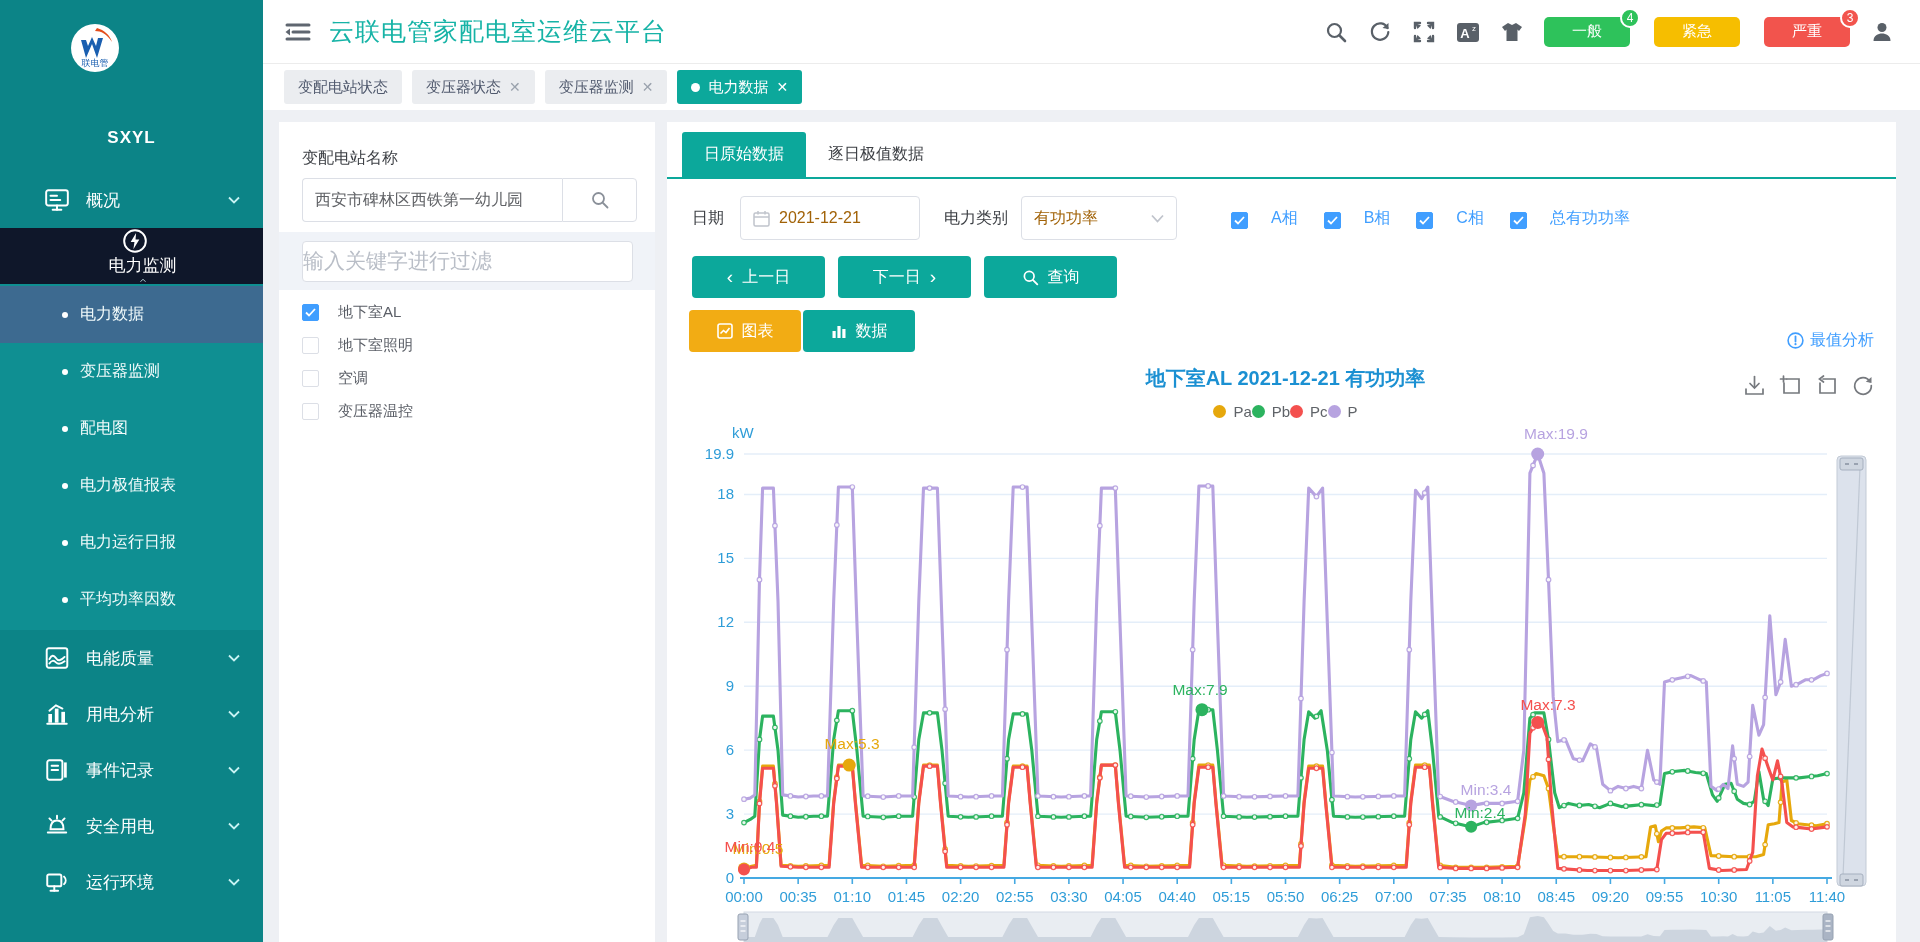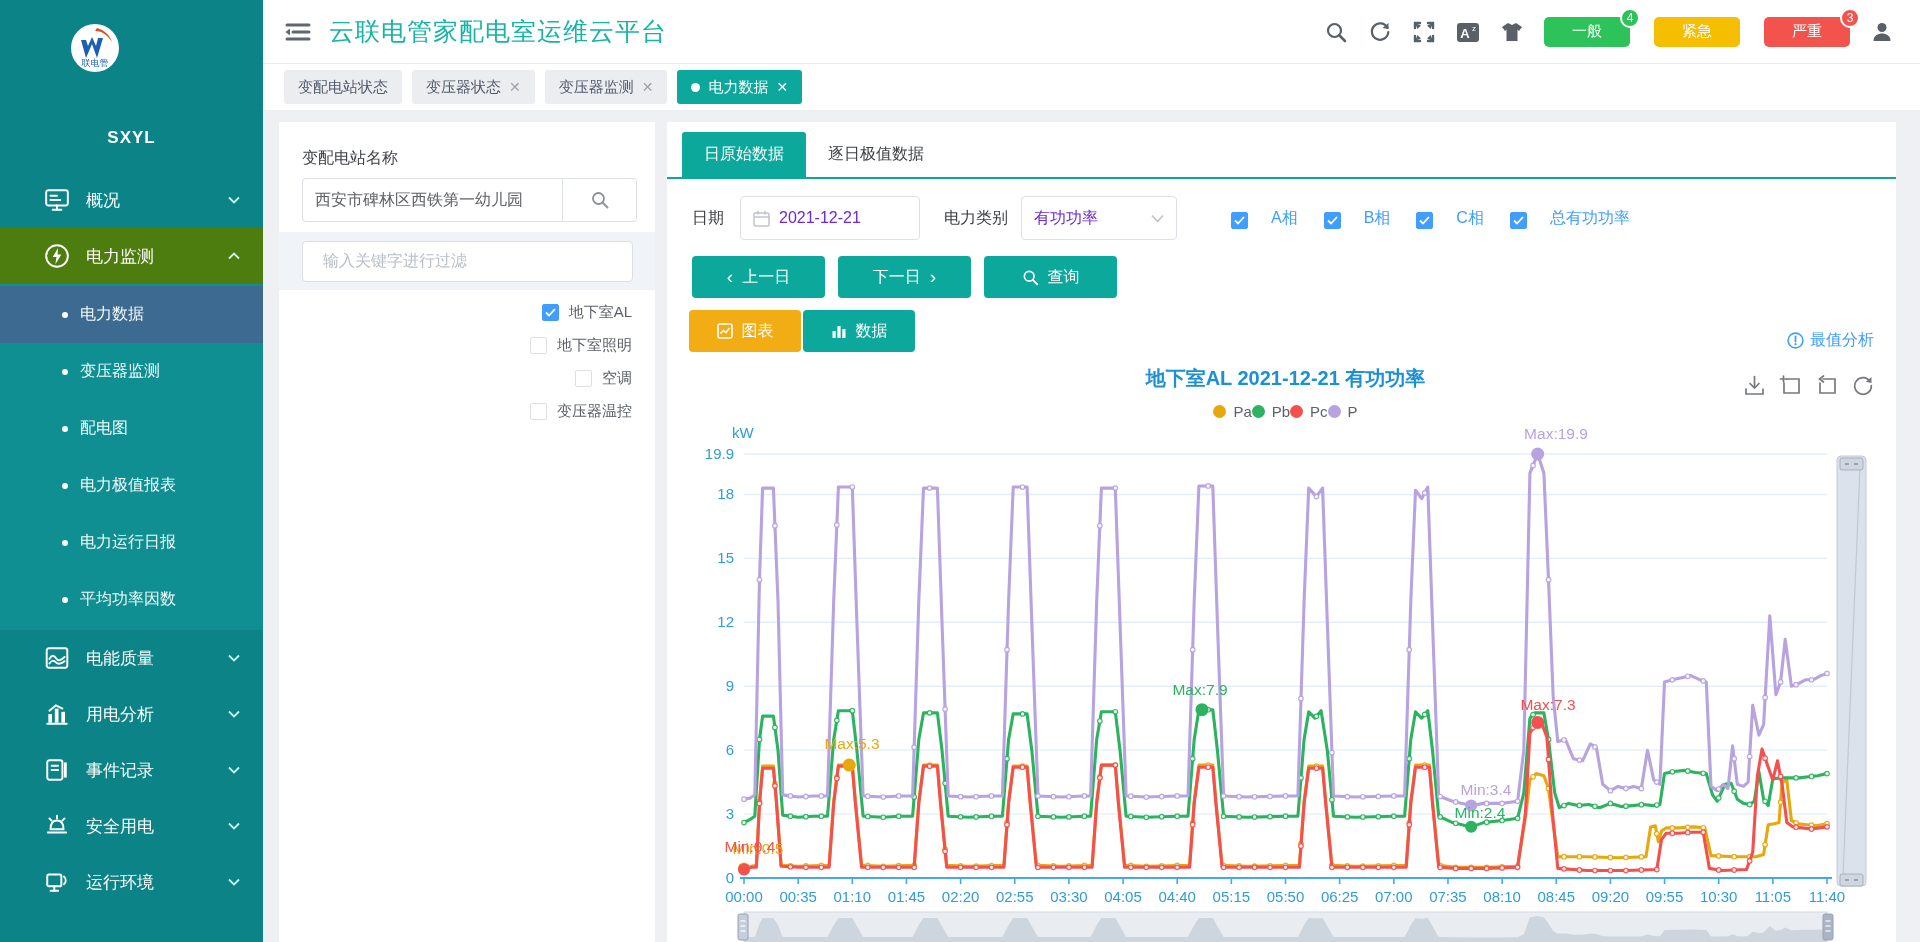--- a/index.html
+++ b/index.html
@@ -7,21 +7,21 @@
   body { font-family:"Liberation Sans","DejaVu Sans",sans-serif; background:#eef0f4; position:relative; font-size:15px; color:#333; }
 
   
   .sidebar { position:absolute; left:0; top:0; width:263px; height:942px; background:#0c8487; z-index:5; }
   .logo-circle { position:absolute; left:71px; top:24px; width:48px; height:48px; border-radius:50%; background:#fff; display:flex; align-items:center; justify-content:center; overflow:hidden; }
   .logo-sxyl { position:absolute; left:0; top:128px; width:100%; text-align:center; color:#fff; font-weight:bold; font-size:17px; letter-spacing:1px; }
   .menu { position:absolute; left:0; top:172px; width:100%; }
   .menu-item { height:56px; display:flex; align-items:center; padding:0 22px 0 44px; color:#fff; font-size:17px; cursor:pointer; }
   .menu-item .mi-icon { width:26px; height:26px; margin-right:16px; flex:0 0 26px; }
   .menu-item .mi-label { flex:1; }
-  .menu-item.expanded { background:#4d7c0f; }
+  .menu-item.expanded { background:#0f172a;flex-direction:column; }
   .submenu { background:#0f8f92; padding:2px 0; }
   .submenu-item { height:57px; display:flex; align-items:center; padding-left:62px; color:#f2fbfb; font-size:16px; cursor:pointer; }
   .submenu-item .bullet { width:6px; height:6px; border-radius:50%; background:#fff; margin-right:12px; }
   .submenu-item.active { background:#3d6a90; }
   .chev { width:14px; height:14px; opacity:.9; }
 
   
   .header { position:absolute; left:263px; top:0; right:0; height:64px; background:#fff; border-bottom:1px solid #ececec; display:flex; align-items:center; z-index:4; }
   .hamburger { margin-left:22px; width:26px; height:22px; cursor:pointer; }
   .hdr-title { margin-left:18px; font-size:25px; color:#16b3a6; font-weight:500; letter-spacing:1px; }
@@ -46,38 +46,38 @@
   
   .left-card { position:absolute; left:279px; top:122px; width:376px; height:820px; background:#fff; }
   .main-card { position:absolute; left:667px; top:122px; width:1229px; height:820px; background:#fff; }
 
   
   .lp-label { position:absolute; left:23px; top:26px; font-size:16px; color:#3c3f44; }
   .lp-group { position:absolute; left:23px; top:56px; width:335px; height:44px; display:flex; }
   .lp-input { flex:1; border:1px solid #dcdfe6; border-right:none; border-radius:4px 0 0 4px; padding:0 12px; font-size:16px; color:#606266; outline:none; min-width:0; font-family:inherit; }
   .lp-search-btn { width:75px; border:1px solid #dcdfe6; border-radius:0 4px 4px 0; background:#fff; display:flex; align-items:center; justify-content:center; cursor:pointer; }
   .lp-strip { position:absolute; left:0; top:110px; width:100%; height:58px; background:#f0f3f8; display:flex; align-items:center; }
-  .lp-filter { margin-left:23px; width:331px; height:41px; border:1px solid #dcdfe6; border-radius:4px; padding:0 20px; font-size:16px; color:#606266; outline:none; font-family:inherit; background:#fff; }
+  .lp-filter { margin-left:23px; width:331px; height:41px; border:1px solid #dcdfe6; border-radius:4px; padding:0 0; font-size:21px; color:#606266; outline:none; font-family:inherit; background:#fff; }
   .lp-filter::placeholder { color:#b9bec7; }
   .tree { position:absolute; left:23px; top:174px; width:330px; }
-  .tree-row { height:33px; display:flex; align-items:center; gap:10px; cursor:pointer;justify-content:flex-end; }
+  .tree-row { height:33px; display:flex; align-items:center; gap:19px; cursor:pointer; }
   .tree-row .lbl { font-size:15px; color:#5a5e66; }
 
   
   .cbx { width:17px; height:17px; border-radius:2px; border:1px solid #dcdfe6; background:#fff; display:inline-flex; align-items:center; justify-content:center; flex:0 0 17px; }
   .cbx.on { background:#409eff; border-color:#409eff; }
 
   
   .dtab-row { position:absolute; left:0; top:10px; width:100%; height:47px; border-bottom:2px solid #0ca89b; display:flex; padding-left:15px; }
   .dtab { height:45px; padding:16px 22px; display:flex; align-items:center; font-size:16px; color:#3c3f44; cursor:pointer; }
   .dtab.active { background:#0ca89b; color:#fff; border-radius:3px 3px 0 0; }
   .ctl-row { position:absolute; left:25px; top:74px; height:44px; display:flex; align-items:center; }
   .ctl-label { font-size:16px; color:#3c3f44; }
   .inp-box { height:44px; border:1px solid #dcdfe6; border-radius:4px; background:#fff; display:flex; align-items:center; padding:0 12px; gap:9px; cursor:pointer; }
-  .inp-box .txt { font-size:16px; color:#6d28d9; }
+  .inp-box .txt { font-size:16px; color:#a16207; }
   .phase-row { display:flex; align-items:center; gap:26px; margin-left:54px; }
   .phase { display:flex; align-items:flex-end; gap:23px; cursor:pointer; }
   .phase .lbl { color:#409eff; font-size:16px; }
   .btn { height:42px; border:none; border-radius:4px; color:#fff; font-size:16px; display:inline-flex; align-items:center; justify-content:center; gap:9px; cursor:pointer; font-family:inherit; }
   .btn.teal { background:#0ca89b; }
   .btn.yellow { background:#f2ac14; }
   .btn-row1 { position:absolute; left:25px; top:134px; display:flex; gap:13px; }
   .btn-row1 .btn { width:133px; }
   .btn-row2 { position:absolute; left:22px; top:188px; display:flex; gap:2px; }
   .btn-row2 .btn { width:112px; }

